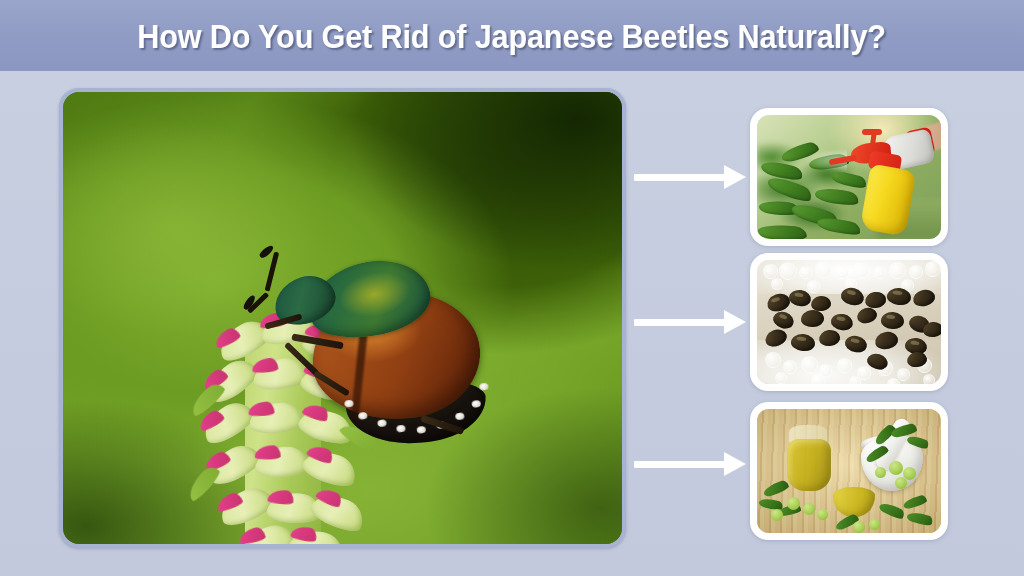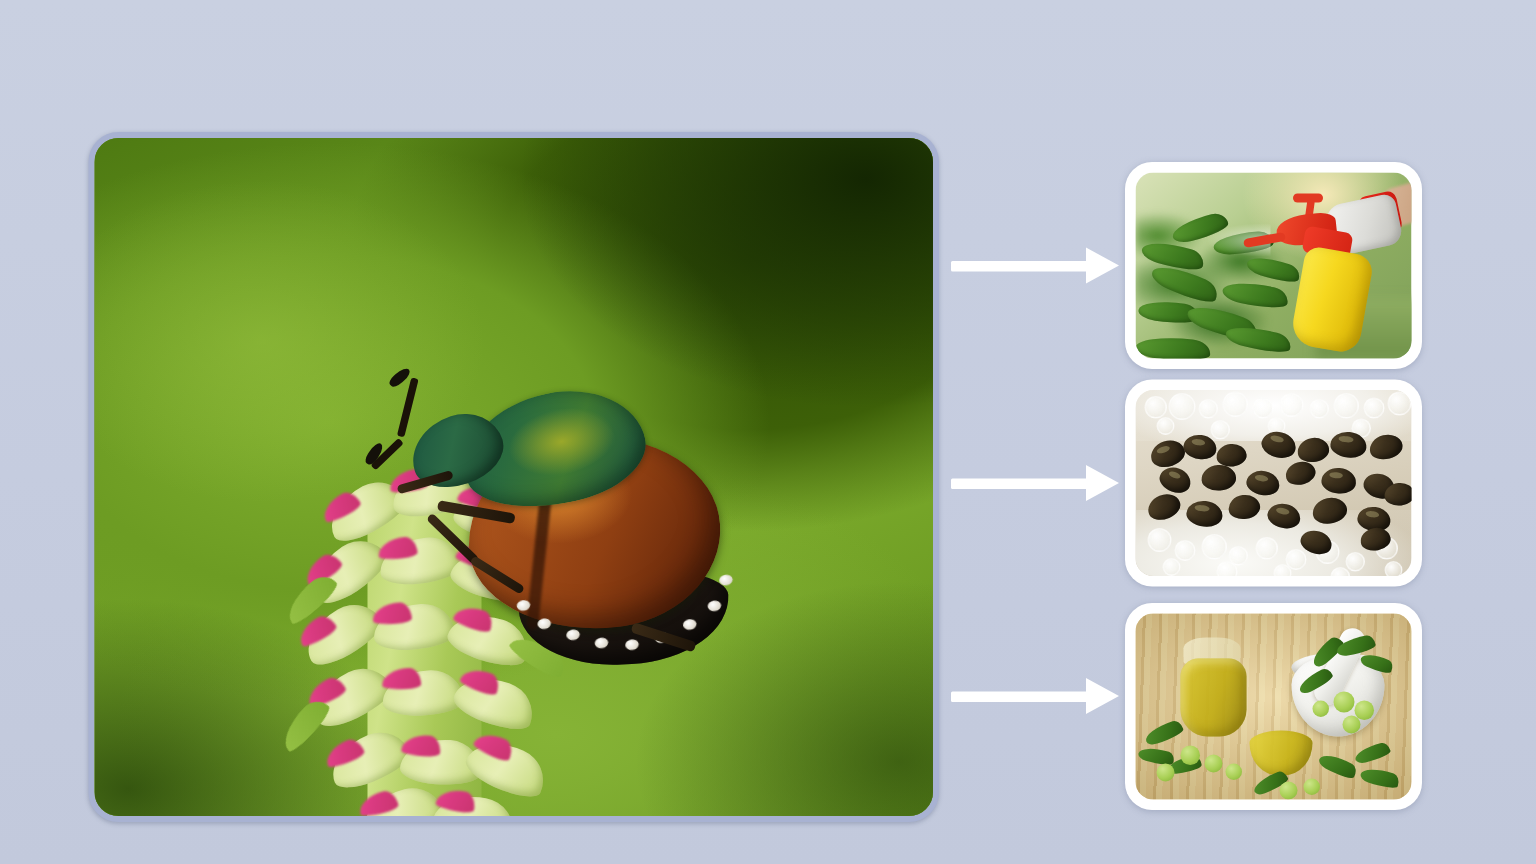--- a/index.html
+++ b/index.html
@@ -530,20 +530,23 @@
   
   .b1 { filter: blur(1px); }
   .b2 { filter: blur(2px); }
   .b3 { filter: blur(3.5px); }
 </style>
 </head>
 <body>
 
 <div class="slide">
 
+  <div class="header-bar">
+    <div class="header-title">How Do You Get Rid of Japanese Beetles Naturally?</div>
+  </div>
 
   <div class="main-photo">
     <div class="mp-layer bg-green"></div>
     <div class="mp-layer bg-dark-tr"></div>
     <div class="mp-layer bg-glow-left"></div>
     <div class="mp-layer bg-dark-bl"></div>
     <div class="mp-layer bg-dark-br"></div>
 
     <div class="spike">
       <div class="spike-stem"></div>

